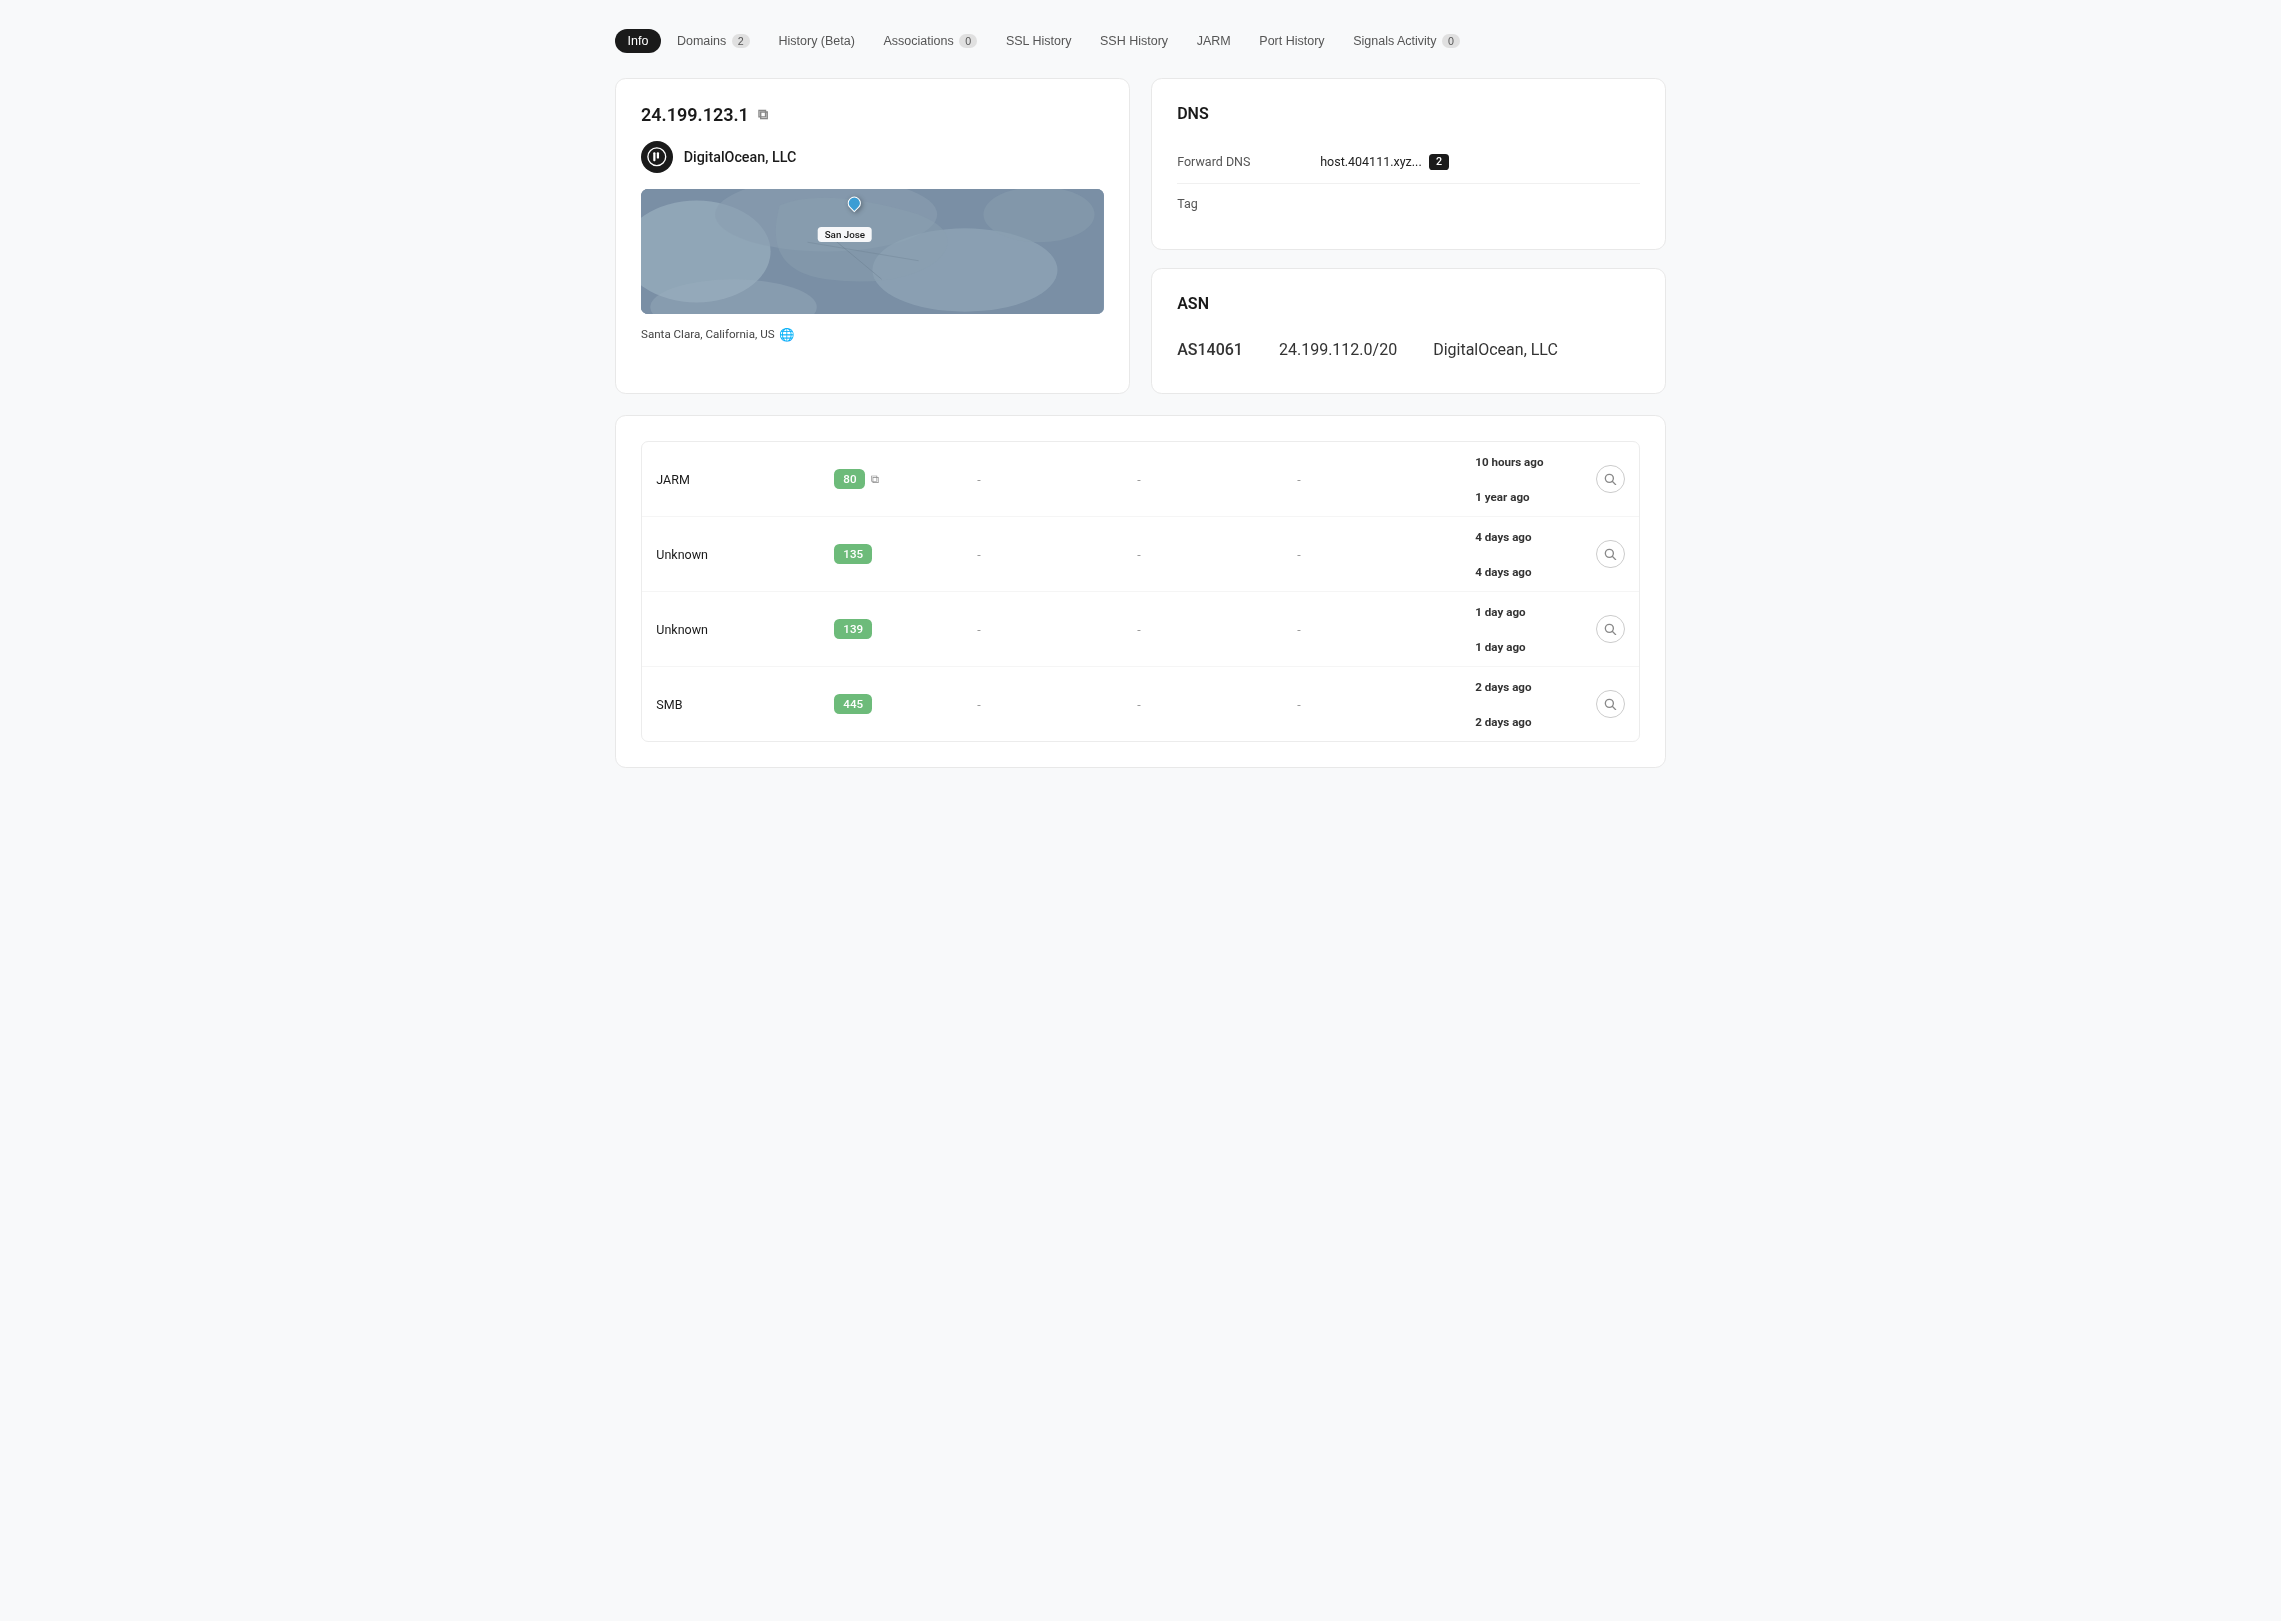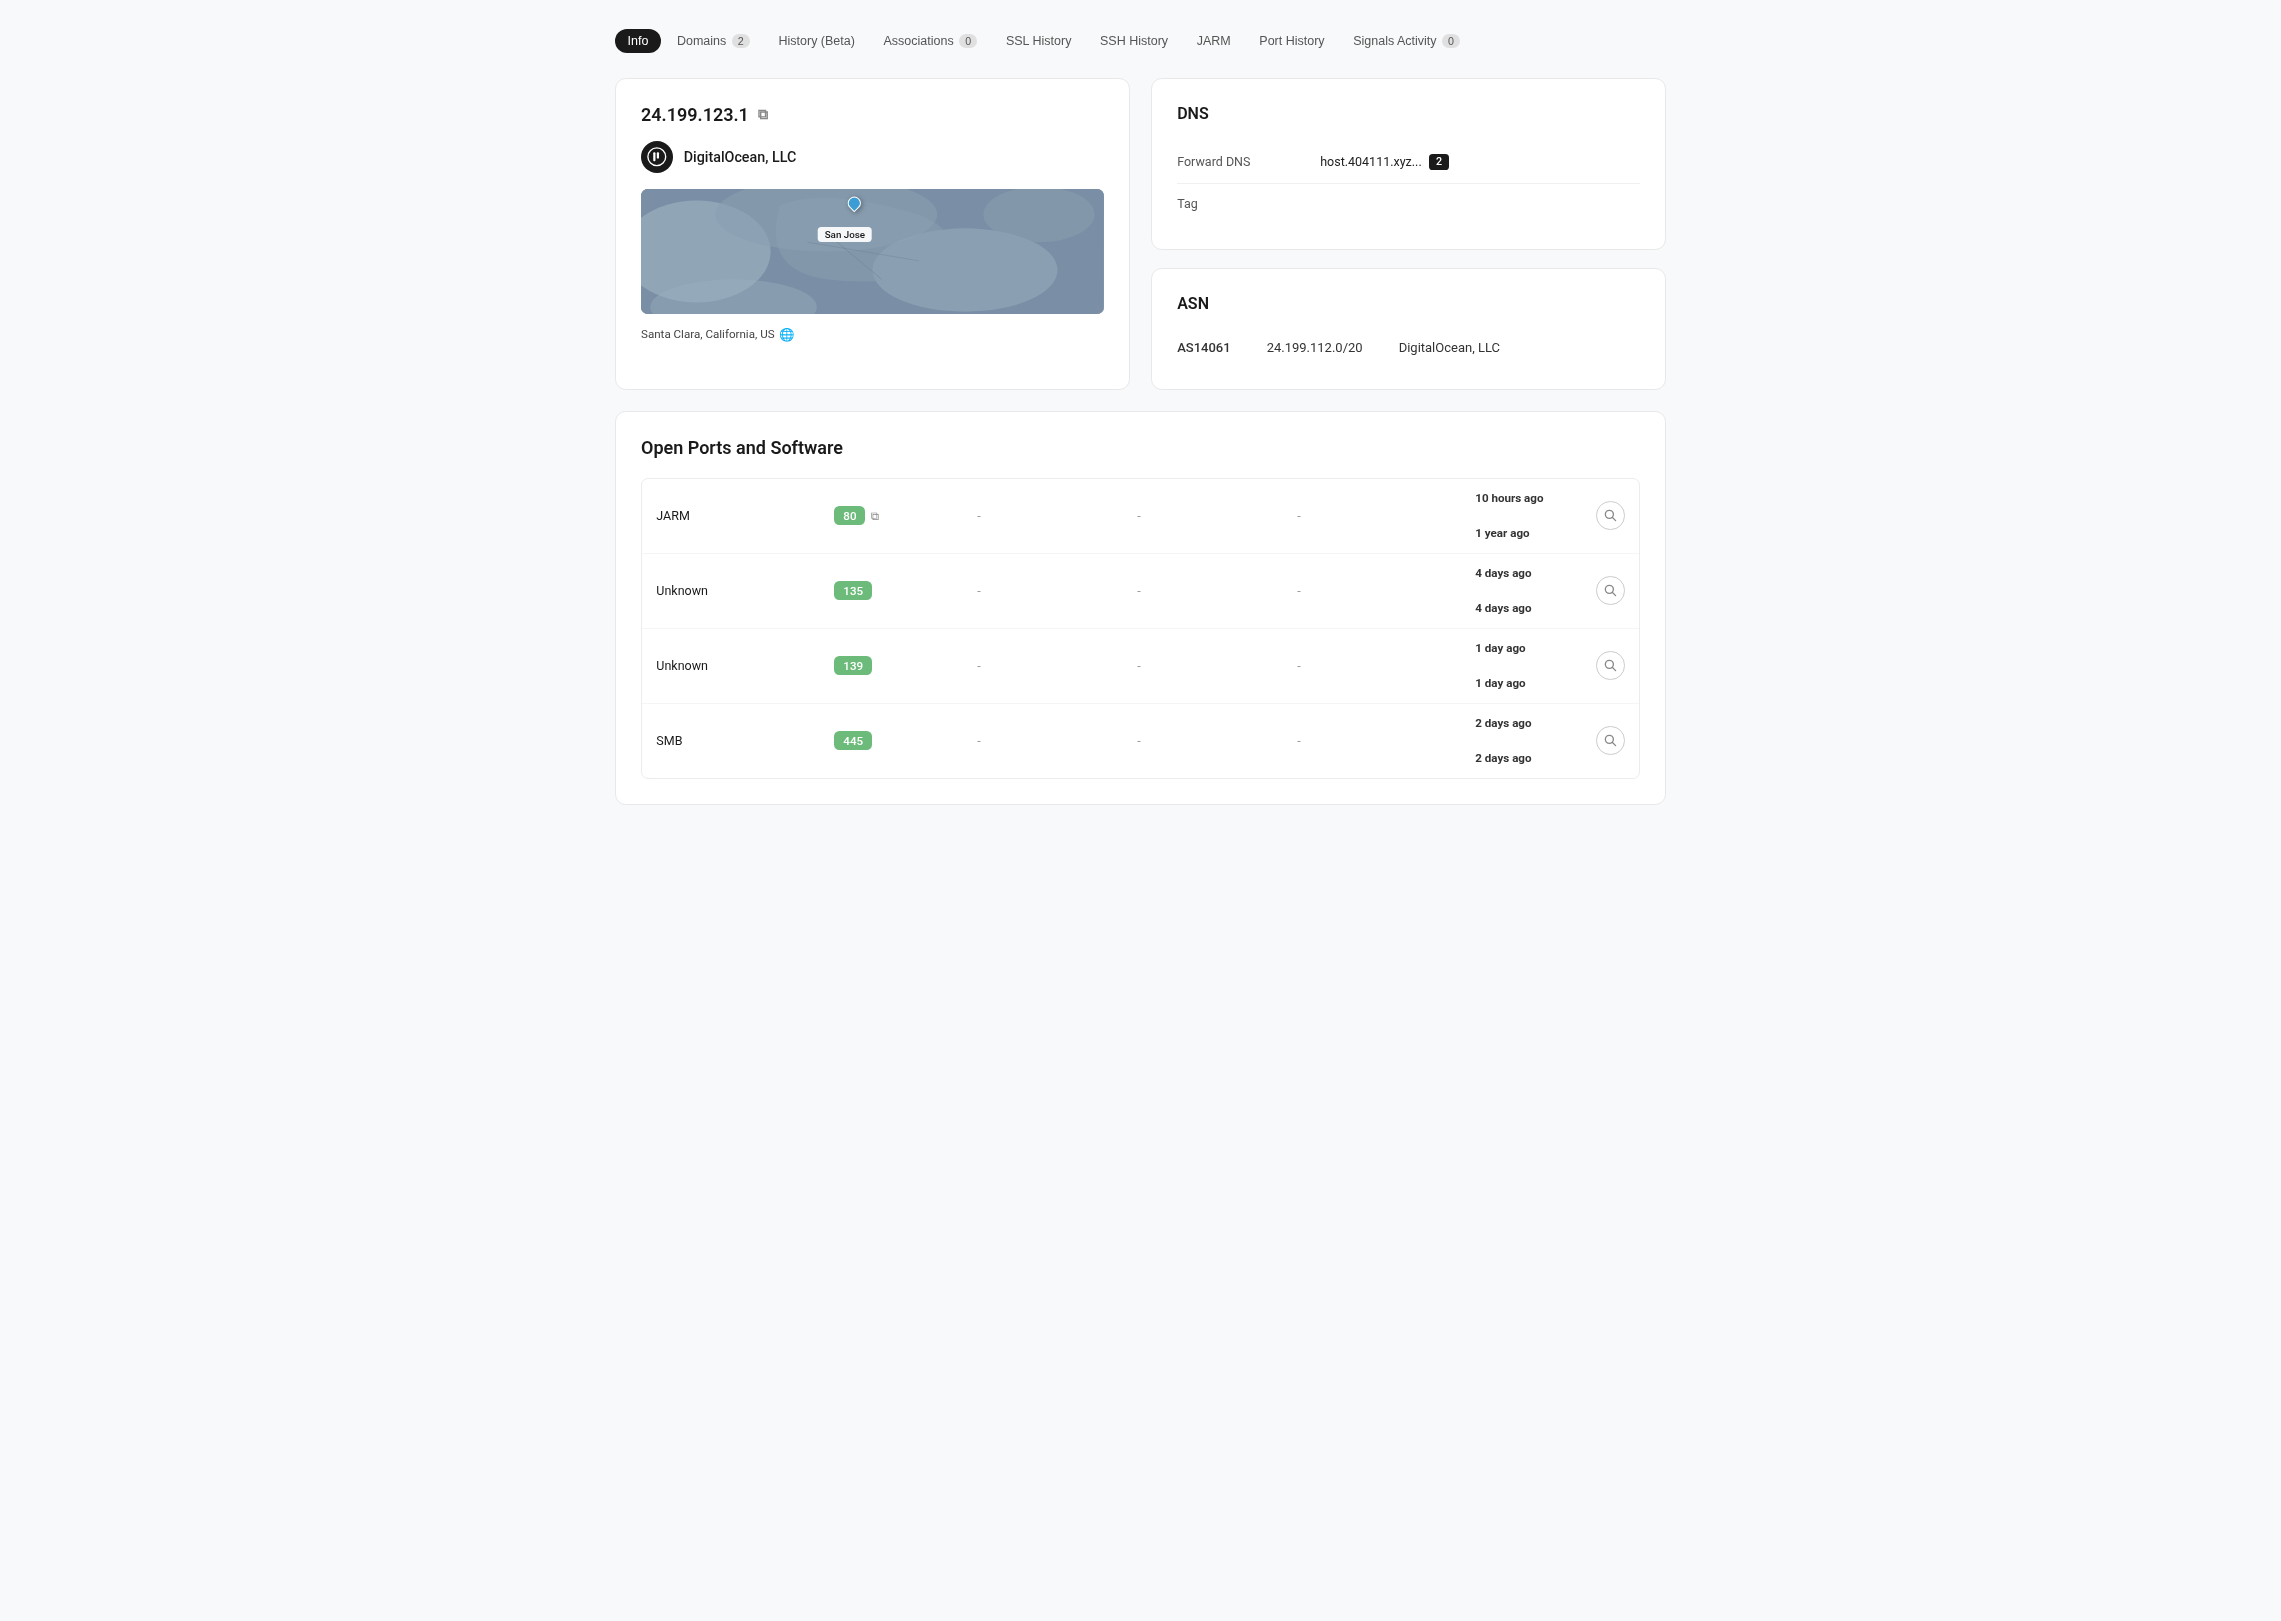--- a/index.html
+++ b/index.html
@@ -167,21 +167,21 @@
       border-radius: 3.6px;
       padding: 1.8px 7.1px;
       font-size: 10.7px;
       font-weight: 500;
     }
     .asn-row {
       display: flex;
       align-items: center;
       gap: 36px;
       padding: 9px 0;
-      font-size: 13px;
+      font-size: 16px;
       color: #333;
     }
     .asn-id { font-weight: 500; }
     .section-card {
       background: #fff;
       border-radius: 10.7px;
       border: 0.9px solid #e8e8e8;
       padding: 25px;
     }
     .section-title {
@@ -375,21 +375,20 @@
         <div class="asn-row">
           <span class="asn-id">AS14061</span>
           <span>24.199.112.0/20</span>
           <span>DigitalOcean, LLC</span>
         </div>
       </div>
     </div>
   </div>
 
   <div class="section-card">
-    <h2 class="section-title">Open Ports and Software</h2>
 
     <div class="table-wrapper">
 
 
       <div class="table-row">
         <div>JARM</div>
         <div>
           <span class="port-badge">
             <span class="port-num">80</span>
             <span class="ext-link" title="Open">⧉</span>

